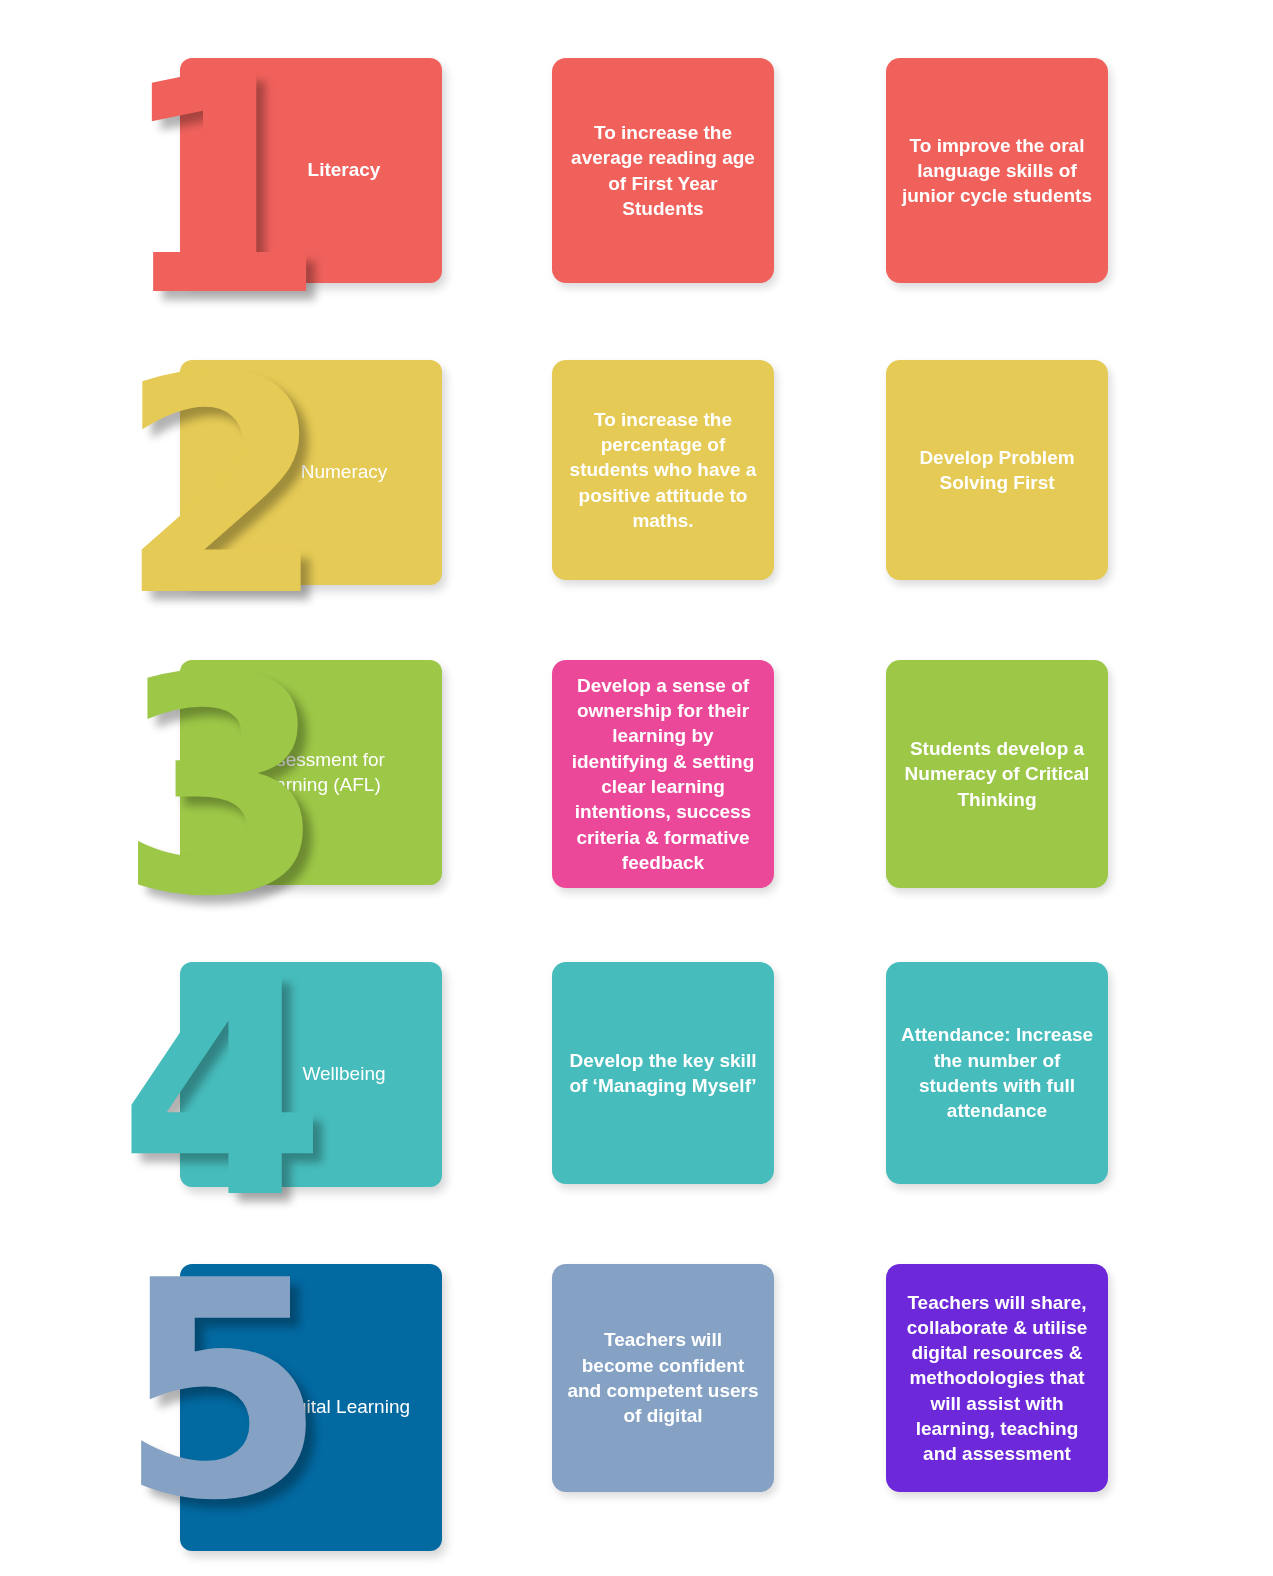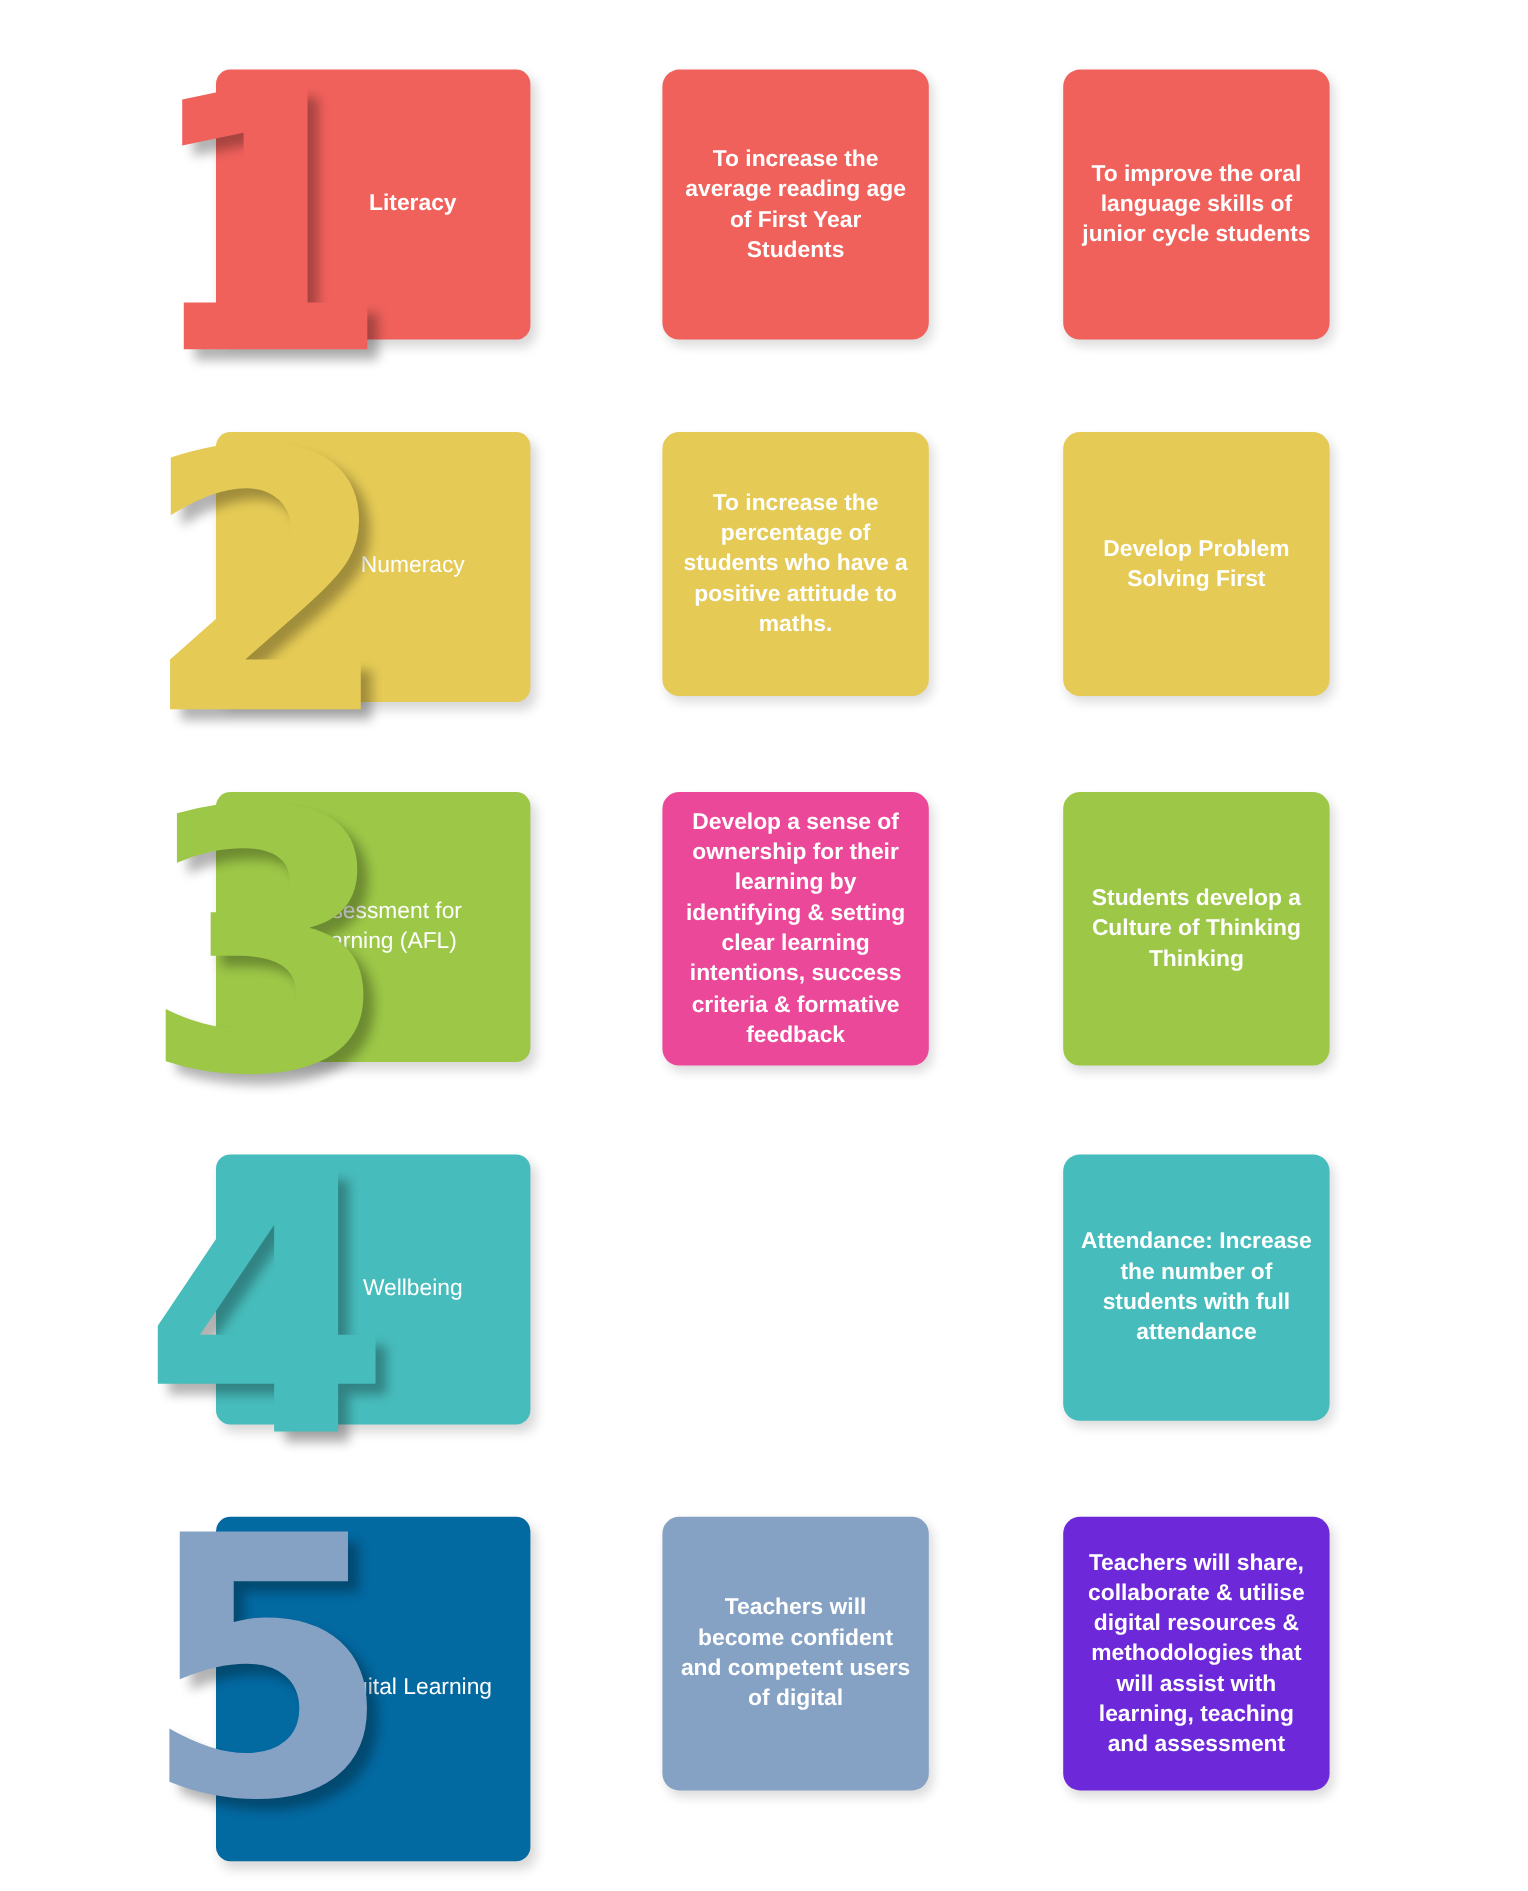--- a/index.html
+++ b/index.html
@@ -128,29 +128,32 @@
       <div class="title-group">
         <div class="title-card" style="left: 62px; top: 0px; width: 262px; height: 225px; background: rgb(156, 199, 71);">
           <div class="title-text light">Assessment for Learning (AFL)</div>
         </div>
         <div class="numeral" style="color: rgb(156, 199, 71); font-size: 300px; top: -22px;">3</div>
       </div>
       <div class="goal-card" style="left: 552px; top: 0px; width: 222px; height: 228px; background: #ec4899;">
         <div class="goal-text">Develop a sense of ownership for their learning by identifying &amp; setting clear learning intentions, success criteria &amp; formative feedback</div>
       </div>
       <div class="goal-card" style="left: 886px; top: 0px; width: 222px; height: 228px; background: rgb(156, 199, 71);">
-        <div class="goal-text">Students develop a Culture of Thinking Thinking</div>
+        <div class="goal-text">Students develop a Numeracy of Critical Thinking</div>
       </div>
     </div>
     <div class="row" style="top: 962px; height: 222px;">
       <div class="title-group">
         <div class="title-card" style="left: 62px; top: 0px; width: 262px; height: 225px; background: rgb(71, 188, 188);">
           <div class="title-text light">Wellbeing</div>
         </div>
         <div class="numeral" style="color: rgb(71, 188, 188); font-size: 300px; top: -22px;">4</div>
+      </div>
+      <div class="goal-card" style="left: 552px; top: 0px; width: 222px; height: 222px; background: rgb(71, 188, 188);">
+        <div class="goal-text">Develop the key skill of ‘Managing Myself’</div>
       </div>
       <div class="goal-card" style="left: 886px; top: 0px; width: 222px; height: 222px; background: rgb(71, 188, 188);">
         <div class="goal-text">Attendance: Increase the number of students with full attendance</div>
       </div>
     </div>
     <div class="row" style="top: 1264px; height: 228px;">
       <div class="title-group">
         <div class="title-card" style="left: 62px; top: 0px; width: 262px; height: 287px; background: #0369a1;">
           <div class="title-text light">Digital Learning</div>
         </div>

